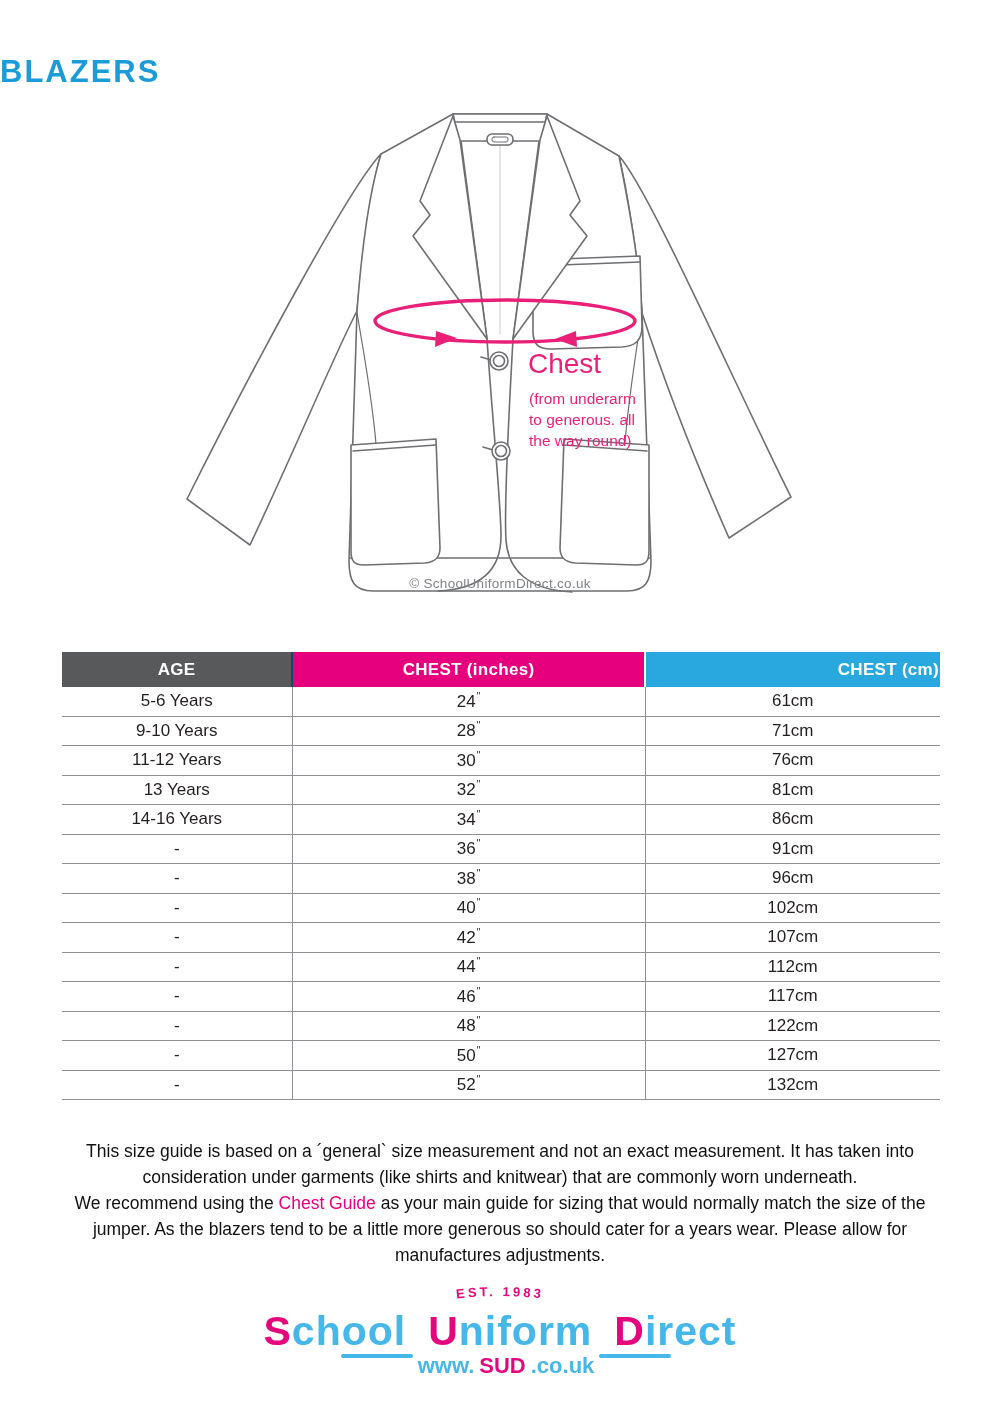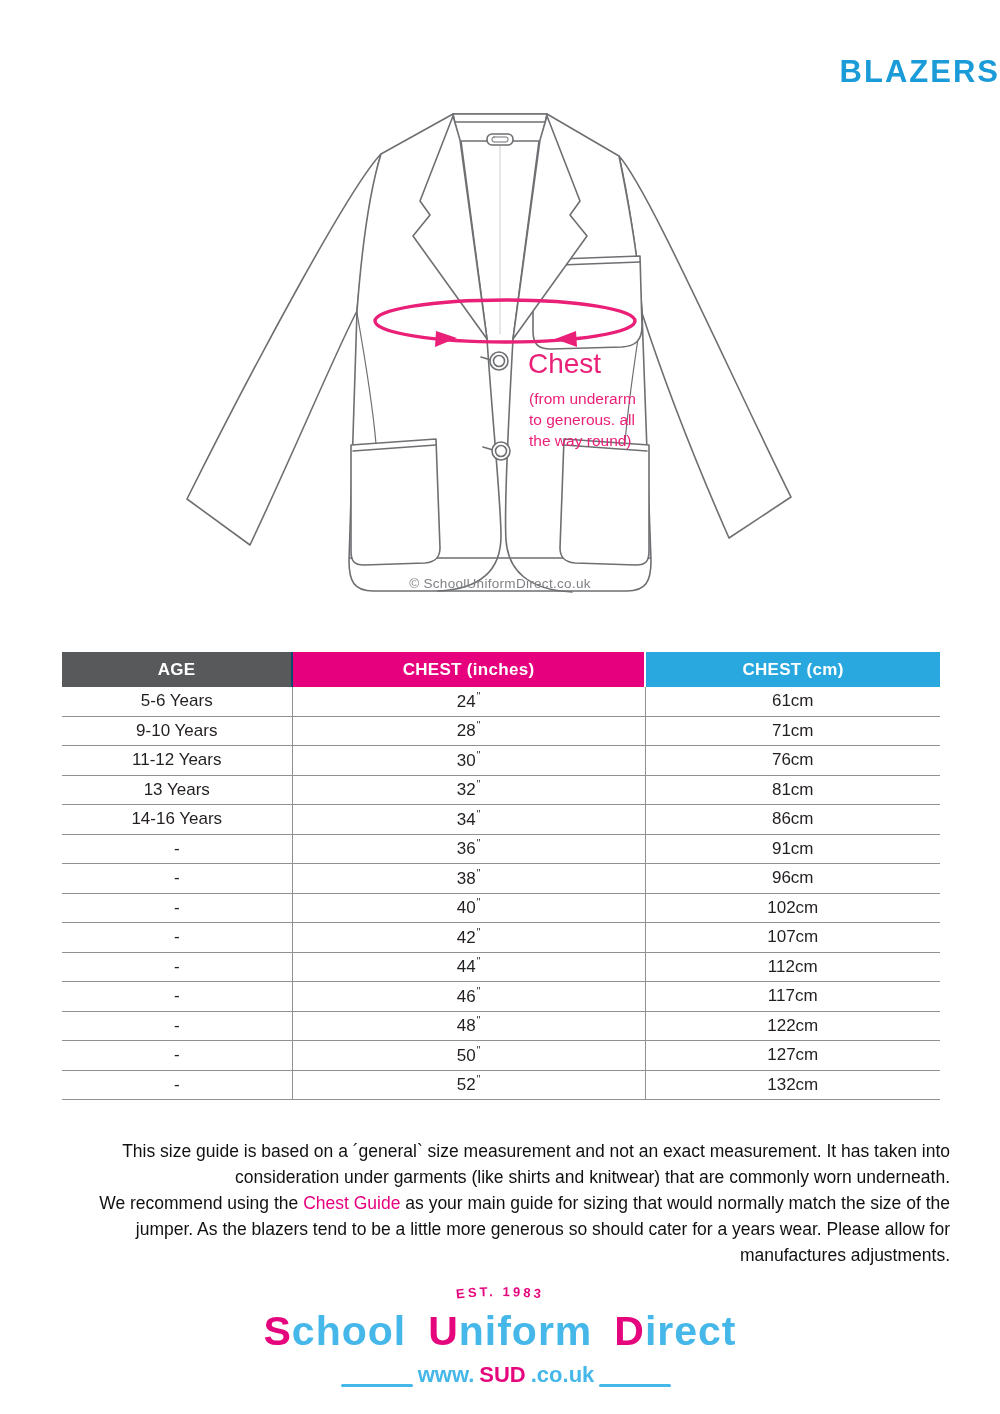--- a/index.html
+++ b/index.html
@@ -7,21 +7,21 @@
     position:relative;
     width:1000px;height:1414px;
     margin:0 auto;
     background:#fff;
     font-family:"Liberation Sans", sans-serif;
     overflow:hidden;
   }
   
   .title{
     position:absolute;top:54px;left:0;width:100%;
-    text-align:right;
+    text-align:left;
     font-size:31px;font-weight:600;letter-spacing:2px;
     color:var(--title_blue);
   }
   
   .figure{position:absolute;left:170px;top:108px;width:660px;height:500px;}
   .figure svg{display:block;width:660px;height:500px;}
   .chest-label{
     position:absolute;left:358px;top:240px;
     color:var(--diagram_pink);
     font-size:28px;font-weight:400;
@@ -44,52 +44,52 @@
   }
   .size-table col.c-age{width:230px;}
   .size-table col.c-in{width:353px;}
   .size-table col.c-cm{width:295px;}
   .size-table th{
     height:33px;color:#fff;font-size:17px;font-weight:700;
     text-align:center;vertical-align:middle;letter-spacing:.3px;
   }
   .size-table th.h-age{background:var(--gray);}
   .size-table th.h-in{background:var(--pink);border-left:2px solid #0c4a6e;}
-  .size-table th.h-cm{background:var(--blue);border-left:2px solid #fff;}
+  .size-table th.h-cm{background:var(--blue);border-left:2px solid #fff;text-align:right;}
   .size-table td{
     height:26.5px;text-align:center;vertical-align:middle;
     font-size:17px;color:var(--text);
     border-bottom:1px solid var(--row_line);
   }
   .size-table td + td{border-left:1px solid var(--row_line);}
   .size-table sup.u{font-size:10px;vertical-align:super;margin-left:1px;}
   
   .notes{
     position:absolute;top:1138px;left:50px;width:900px;
     text-align:center;font-size:17.5px;line-height:26px;color:#111;
   }
-  .notes p{margin:0;text-align:right;}
+  .notes p{margin:0;}
   .notes .pink{color:var(--pink);}
   
   .logo{position:absolute;top:1283px;left:0;width:100%;text-align:center;}
   .logo-est svg{display:block;margin:0 auto -4px auto;}
   .logo-est text{
     font-family:"Liberation Sans", sans-serif;
     font-size:13px;font-weight:700;letter-spacing:3px;
     fill:var(--logo_pink);
   }
   .logo-words{
     display:flex;justify-content:center;gap:22px;
     font-size:41px;font-weight:700;letter-spacing:1px;line-height:44px;
   }
   .lg-first{color:var(--logo_pink);}
   .lg-rest{color:var(--logo_blue);}
   .logo-url{
-    margin-top:10px;
-    display:flex;justify-content:center;align-items:flex-end;gap:5px;
+    margin-top:1px;
+    display:flex;justify-content:center;align-items:flex-start;gap:5px;
     font-size:22px;font-weight:700;line-height:24px;padding-left:12px;
   }
   .logo-url .dash{width:72px;height:3.5px;background:var(--logo_blue);border-radius:2px;}
   .u-blue{color:var(--logo_blue);}
   .u-pink{color:var(--logo_pink);}
 </style>
 </head>
 <body>
 
 <div class="page">

